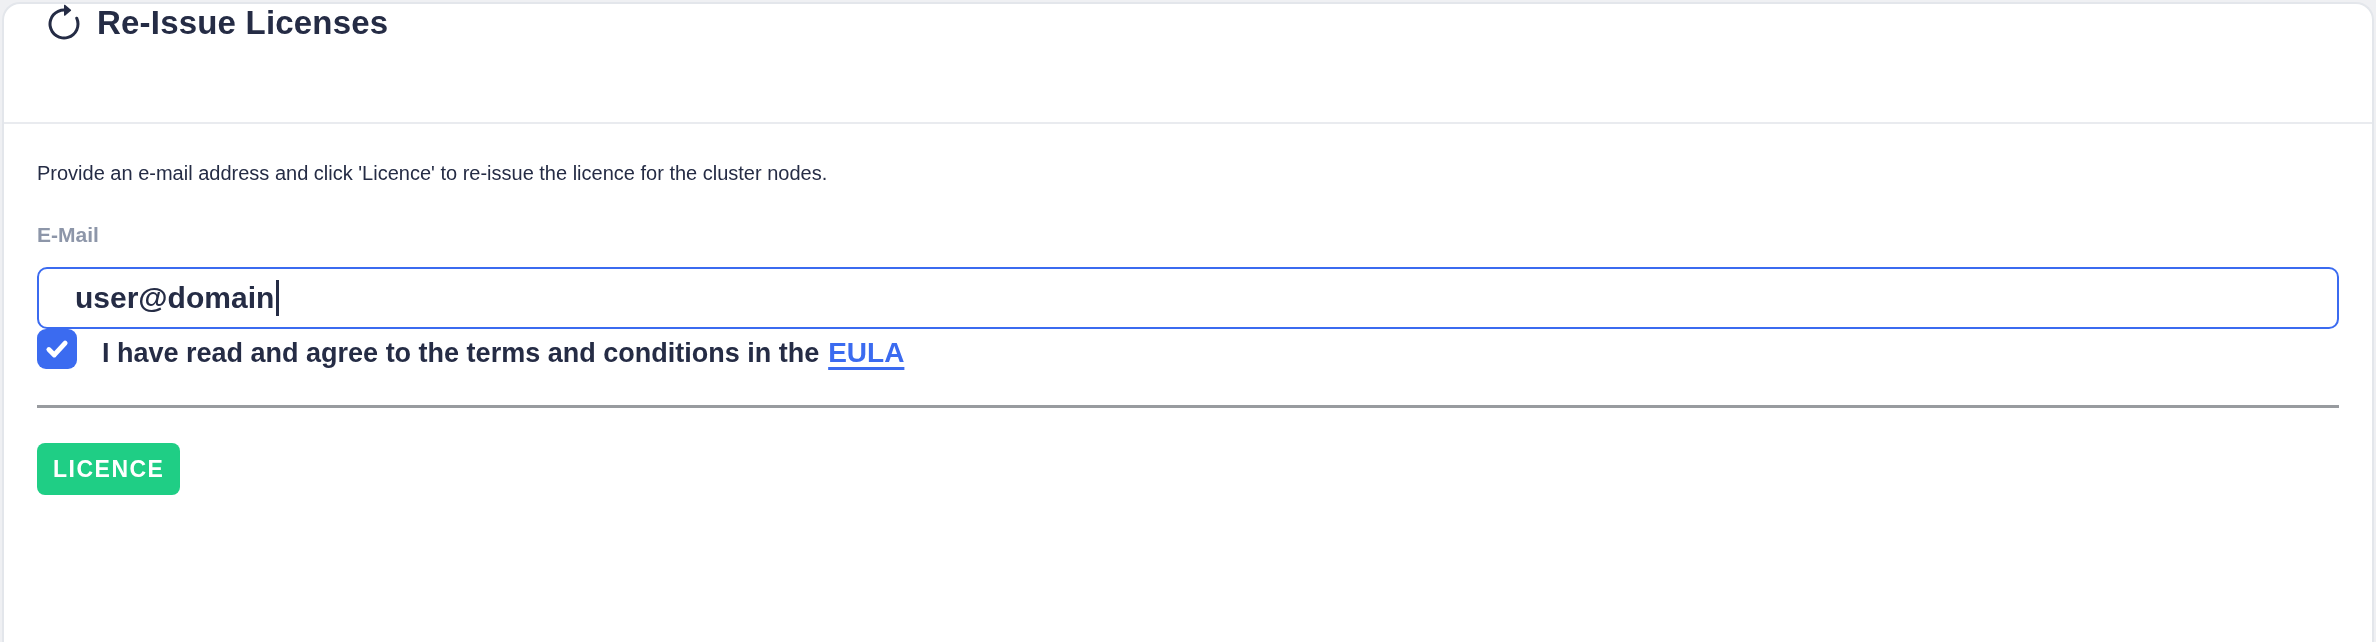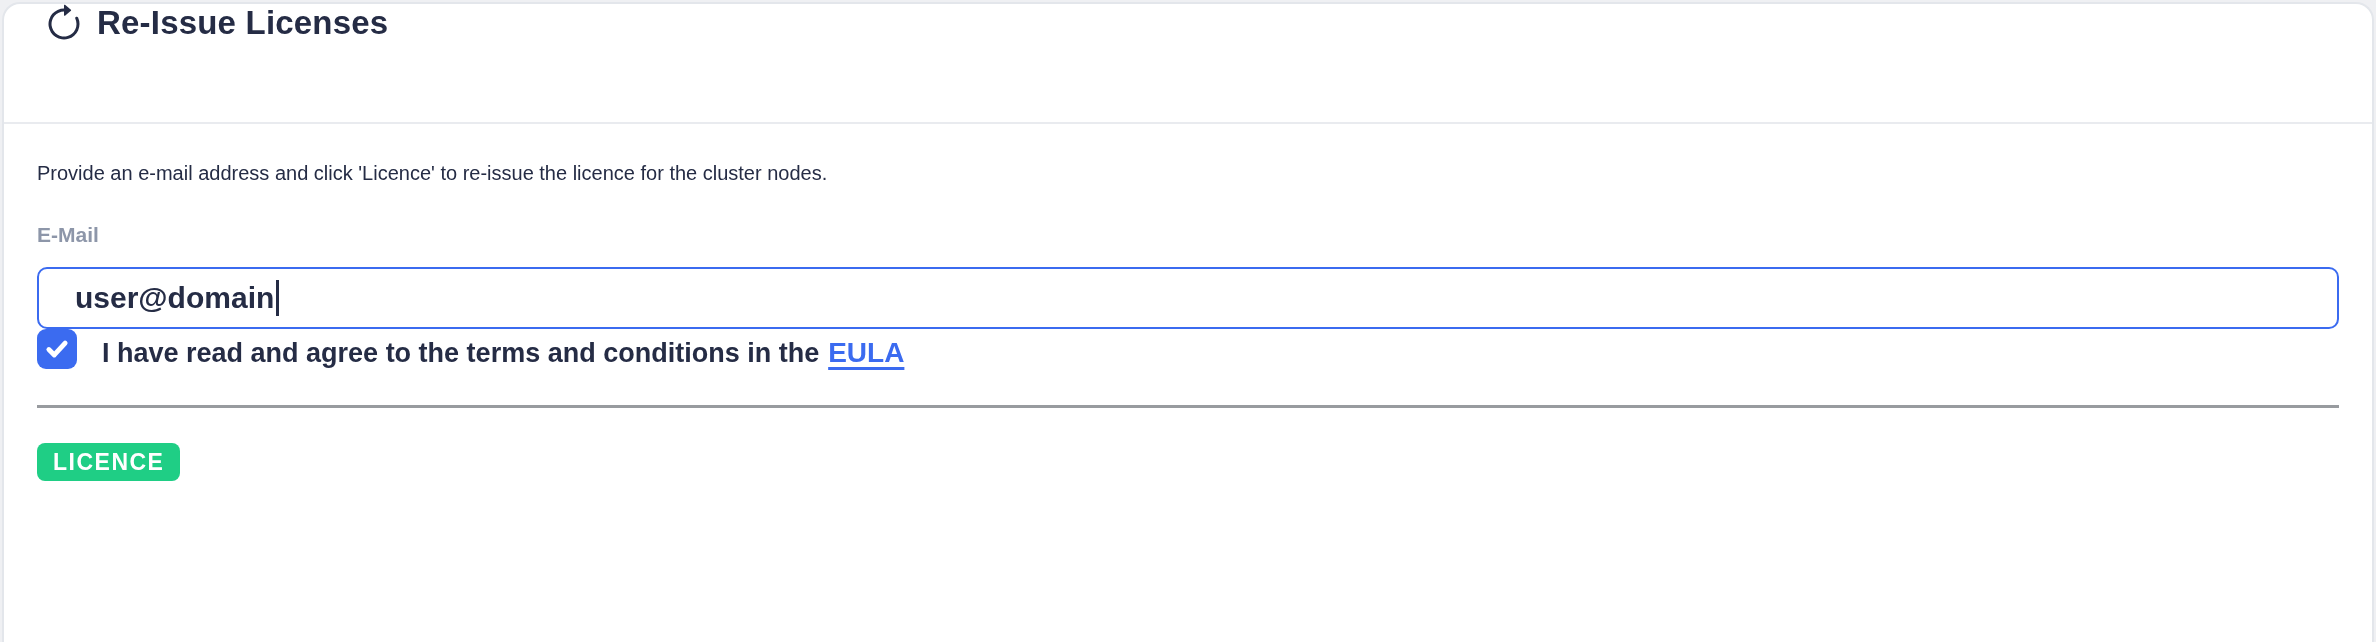--- a/index.html
+++ b/index.html
@@ -110,21 +110,21 @@
     margin-top: 36px;
     border: none;
     border-top: 3px solid var(--c-divider, #989B9F);
   }
   .actions {
     margin-top: 35px;
     display: flex;
     gap: 34px;
   }
   .btn {
-    height: 38px;
+    height: 52px;
     min-width: 130px;
     padding: 0 16px;
     border: none;
     border-radius: 8px;
     font-family: "Liberation Sans", sans-serif;
     font-size: 23px;
     font-weight: bold;
     letter-spacing: 1.5px;
     color: #FFFFFF;
     cursor: pointer;

